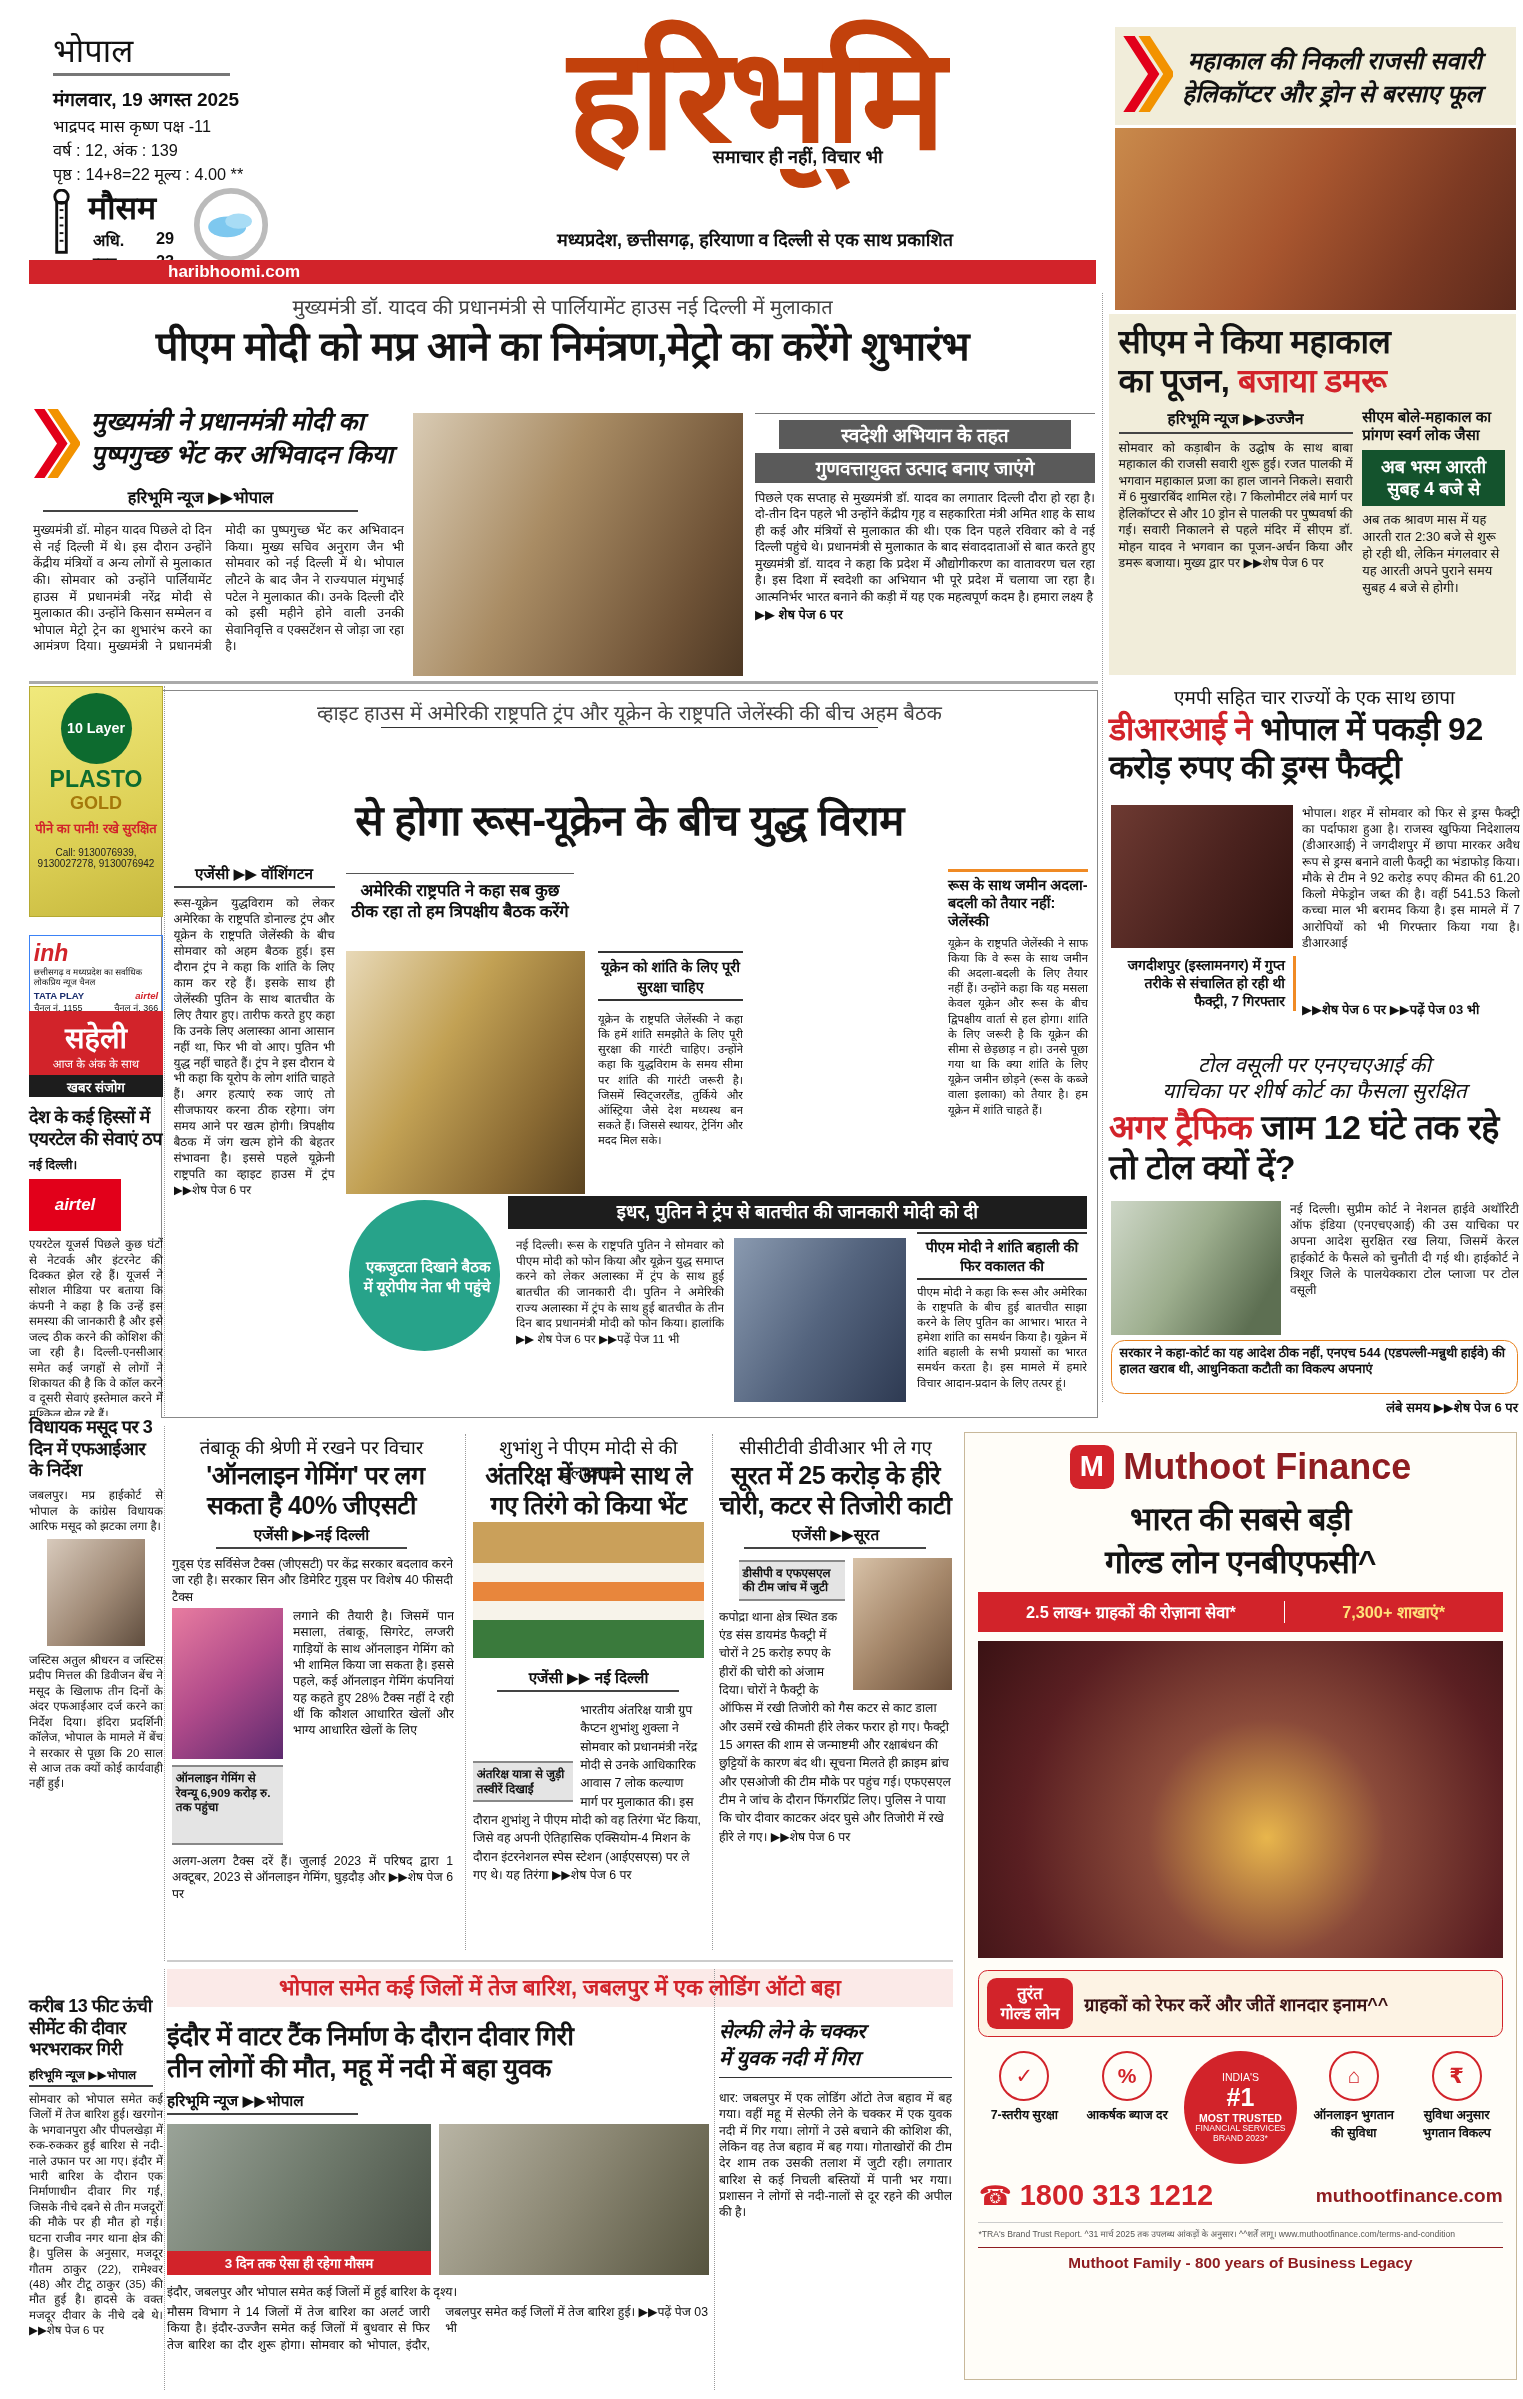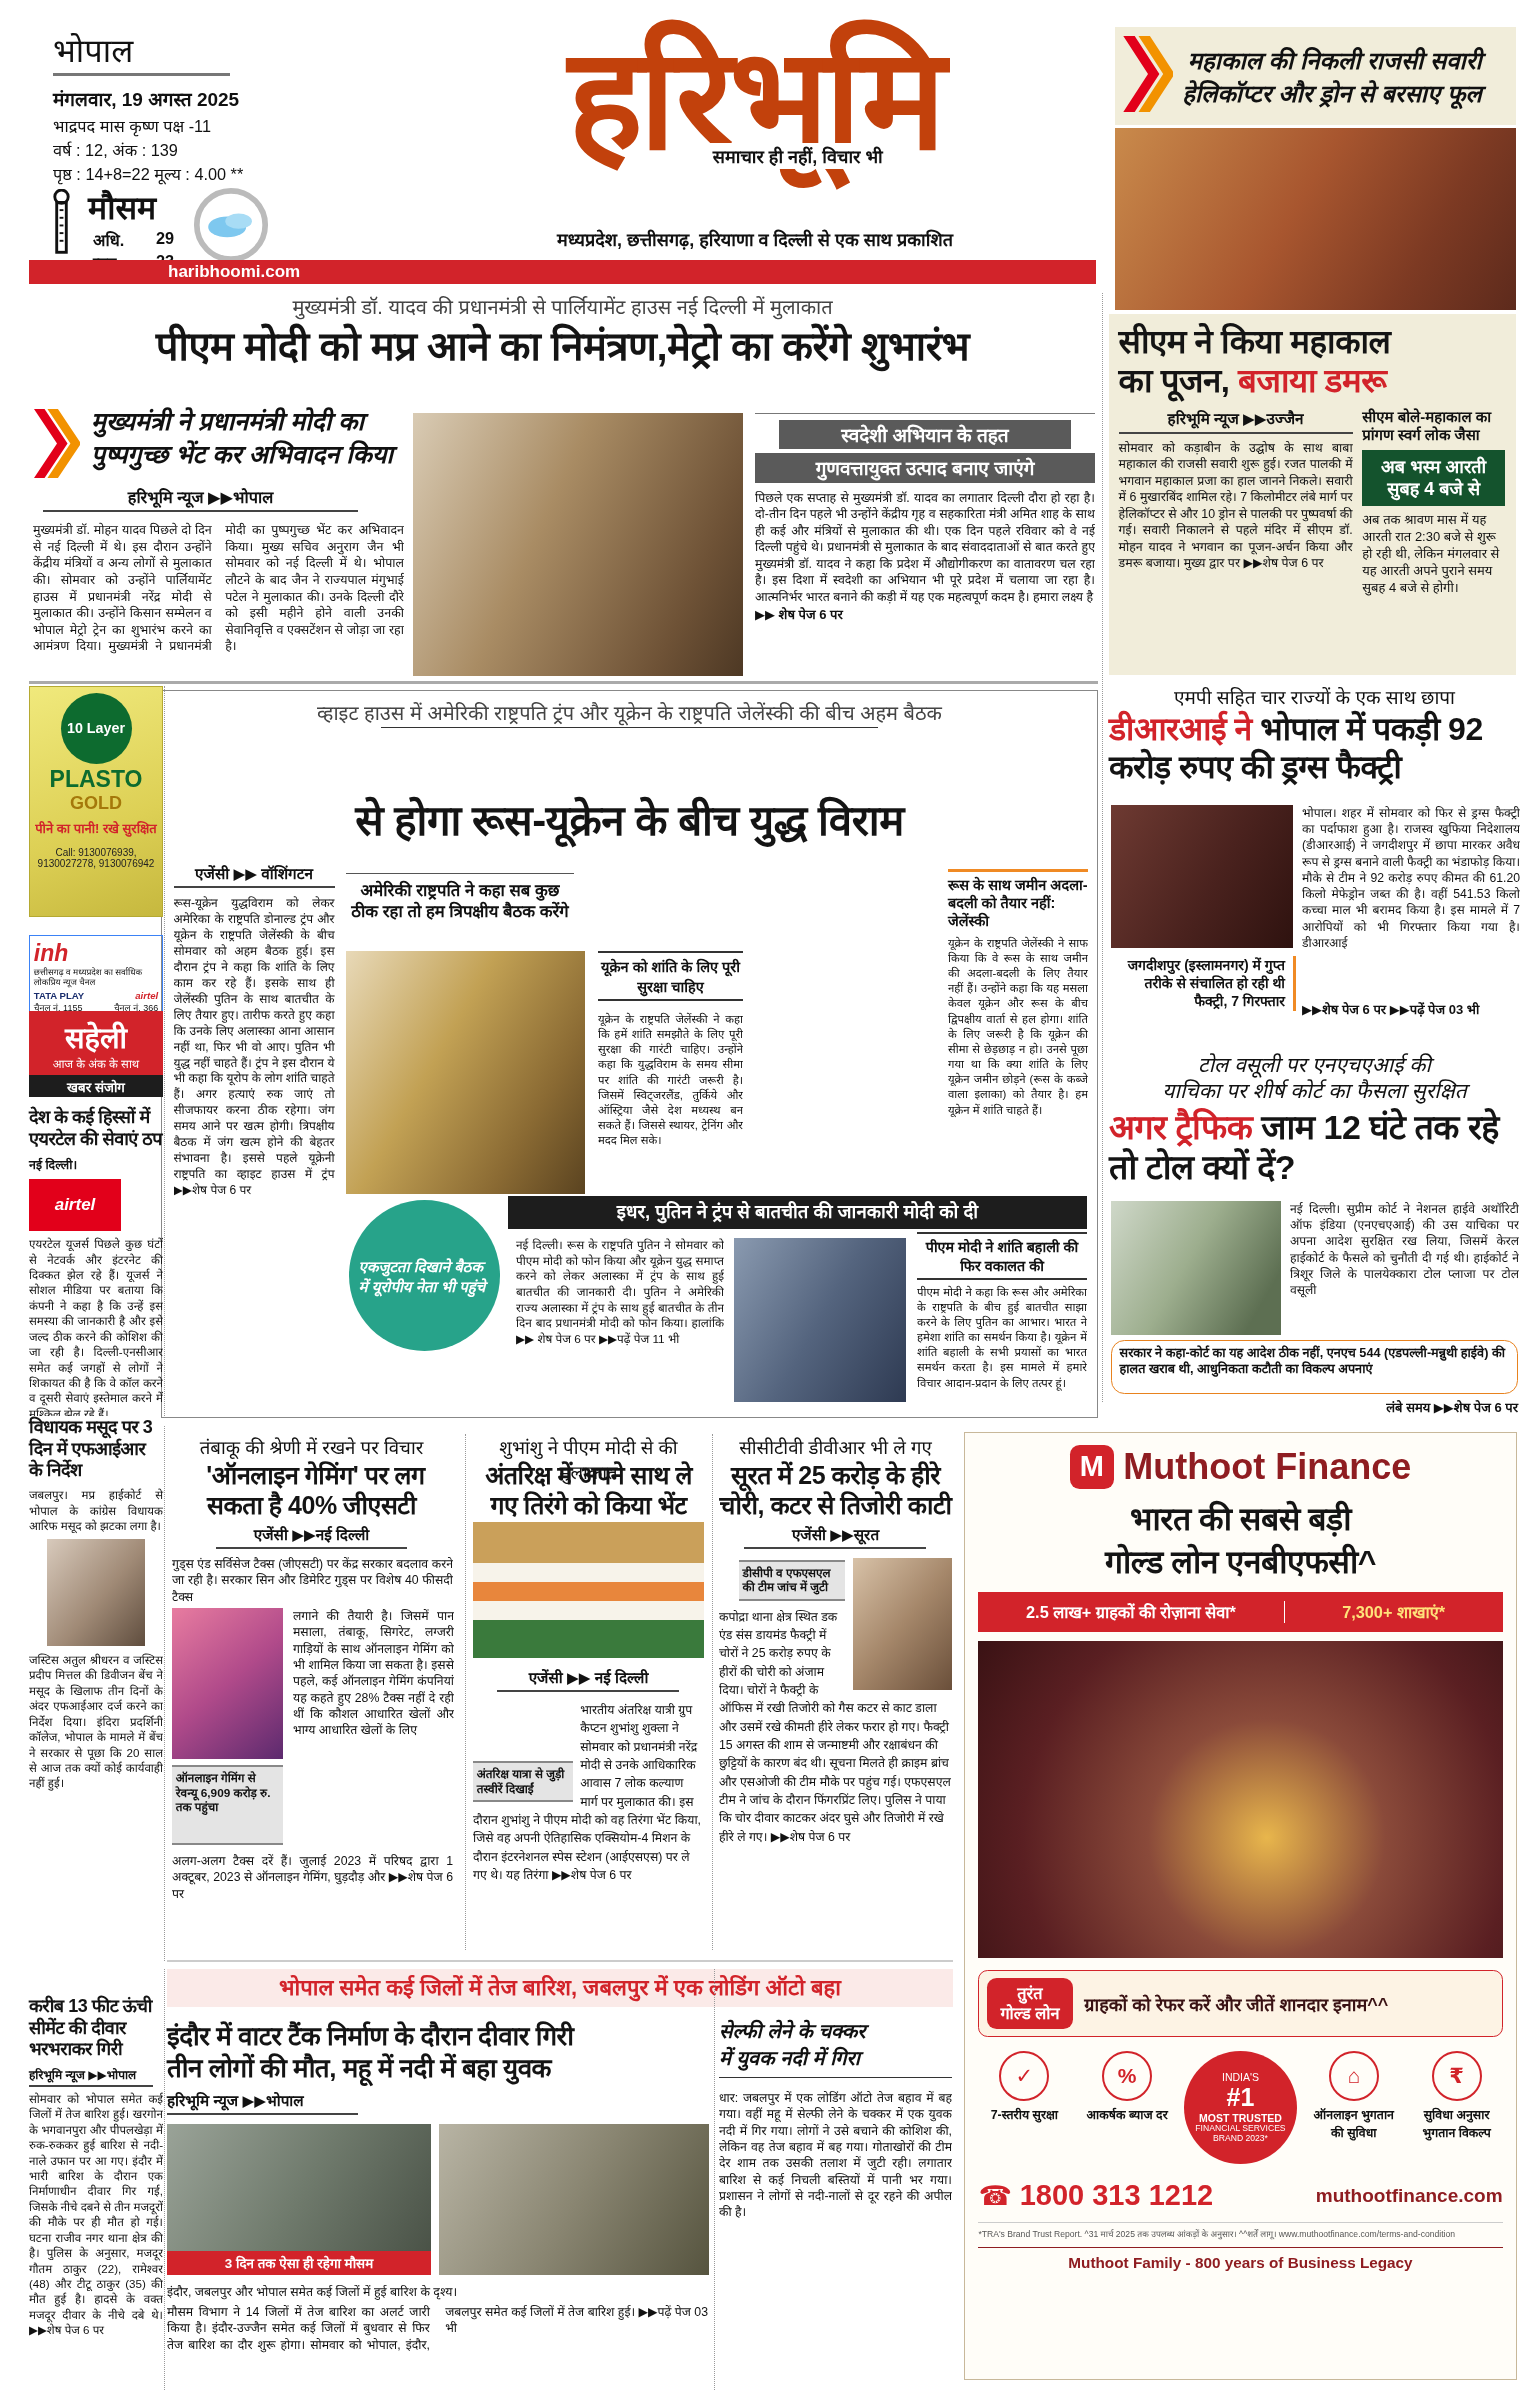--- a/index.html
+++ b/index.html
@@ -11,21 +11,21 @@
   .rt{text-align:right;}
   .red{color:#d2232a;}
   .ovh{overflow:hidden;}
   .bodytxt{font-size:12.3px;line-height:1.33;text-align:justify;}
   .rule{background:#444;height:1.9px;}
   .photo{background:linear-gradient(135deg,#b7a98e,#8c7a5c 55%,#6b5b40);}
   .kicker{color:#444;}
   .hl{color:#141414;letter-spacing:-0.5px;}
   .creambox{background:#f1edda;}
   .graybar{background:#5a5a5a;color:#fff;}
-  .tealcircle{background:#27a38a;color:#fff;border-radius:50%;display:flex;align-items:center;justify-content:center;text-align:left;font-weight:bold;font-style:italic;}
+  .tealcircle{background:#27a38a;color:#fff;border-radius:50%;display:flex;align-items:center;justify-content:center;text-align:right;font-weight:bold;}
   .blackband{background:#1d1d1d;color:#fff;}
   .vdot{border-left:1px dotted #999;width:0;}
   .hthick{background:#aaa;}
   .insetbox{background:#e4e4e4;border-top:2.9px solid #888;border-bottom:2.9px solid #888;font-weight:bold;padding:3.8px;font-size:11.8px;line-height:1.25;}
   .boxtitle{border-top:2.9px solid #333;border-bottom:2.9px solid #333;font-weight:bold;text-align:center;padding:2.9px 0;}
 </style>
 </head>
 <body>
 
 <div id="page">

